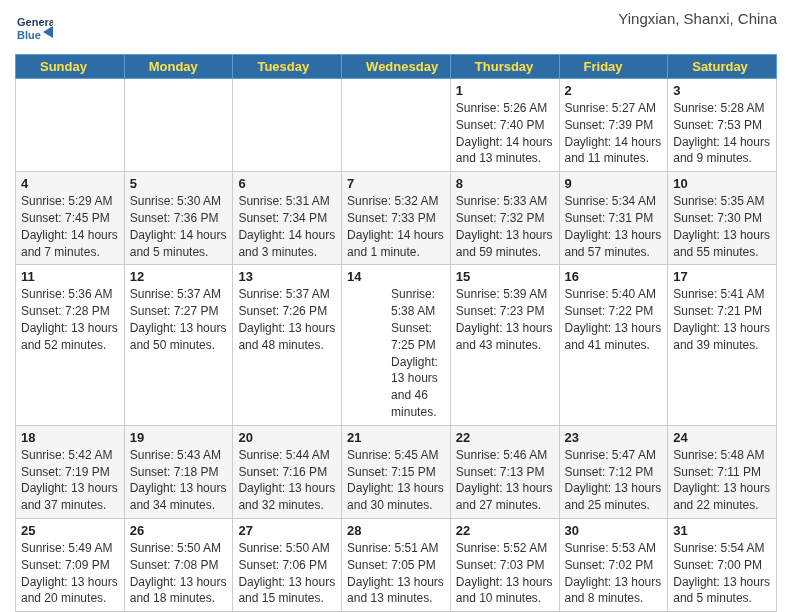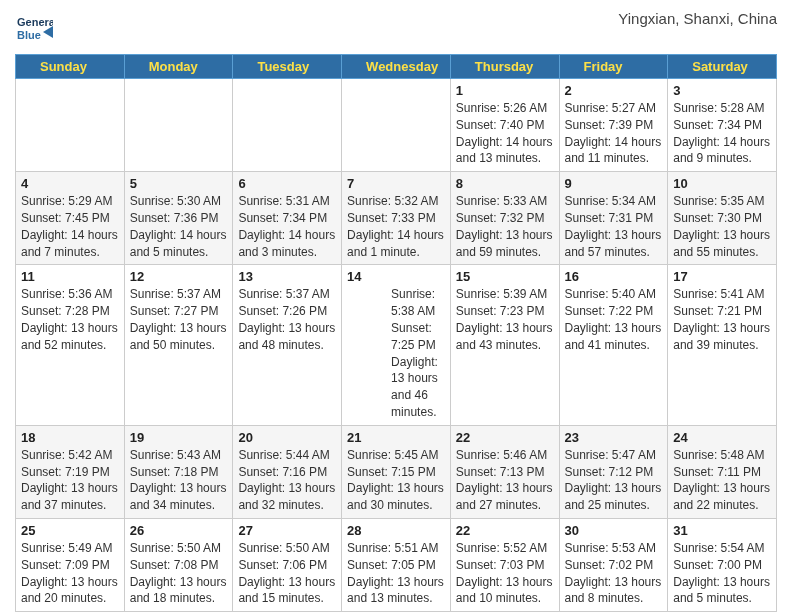--- a/index.html
+++ b/index.html
@@ -125,21 +125,21 @@
           </td>
           <td>
             <span class="day-number">2</span>
             <div class="day-info" style="white-space: pre-line;">Sunrise: 5:27 AM
 Sunset: 7:39 PM
 Daylight: 14 hours and 11 minutes.</div>
           </td>
           <td>
             <span class="day-number">3</span>
             <div class="day-info" style="white-space: pre-line;">Sunrise: 5:28 AM
-Sunset: 7:34 PM
+Sunset: 7:53 PM
 Daylight: 14 hours and 9 minutes.</div>
           </td>
         </tr>
         <tr>
           <td>
             <span class="day-number">4</span>
             <div class="day-info" style="white-space: pre-line;">Sunrise: 5:29 AM
 Sunset: 7:45 PM
 Daylight: 14 hours and 7 minutes.</div>
           </td>

